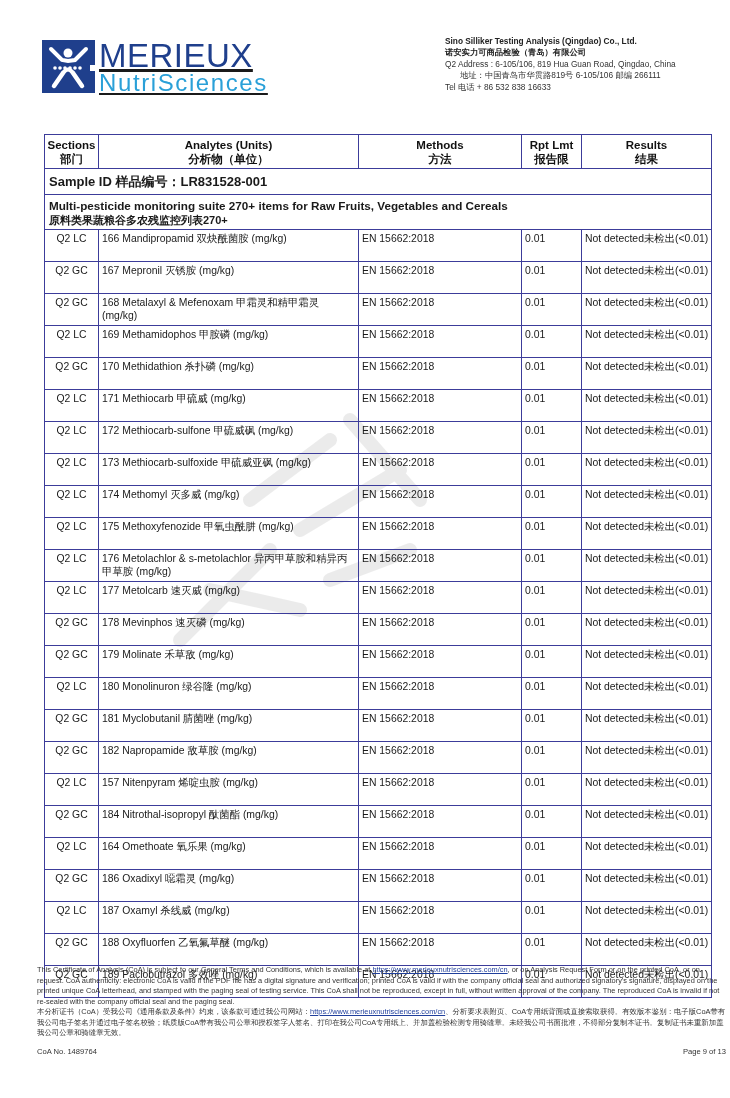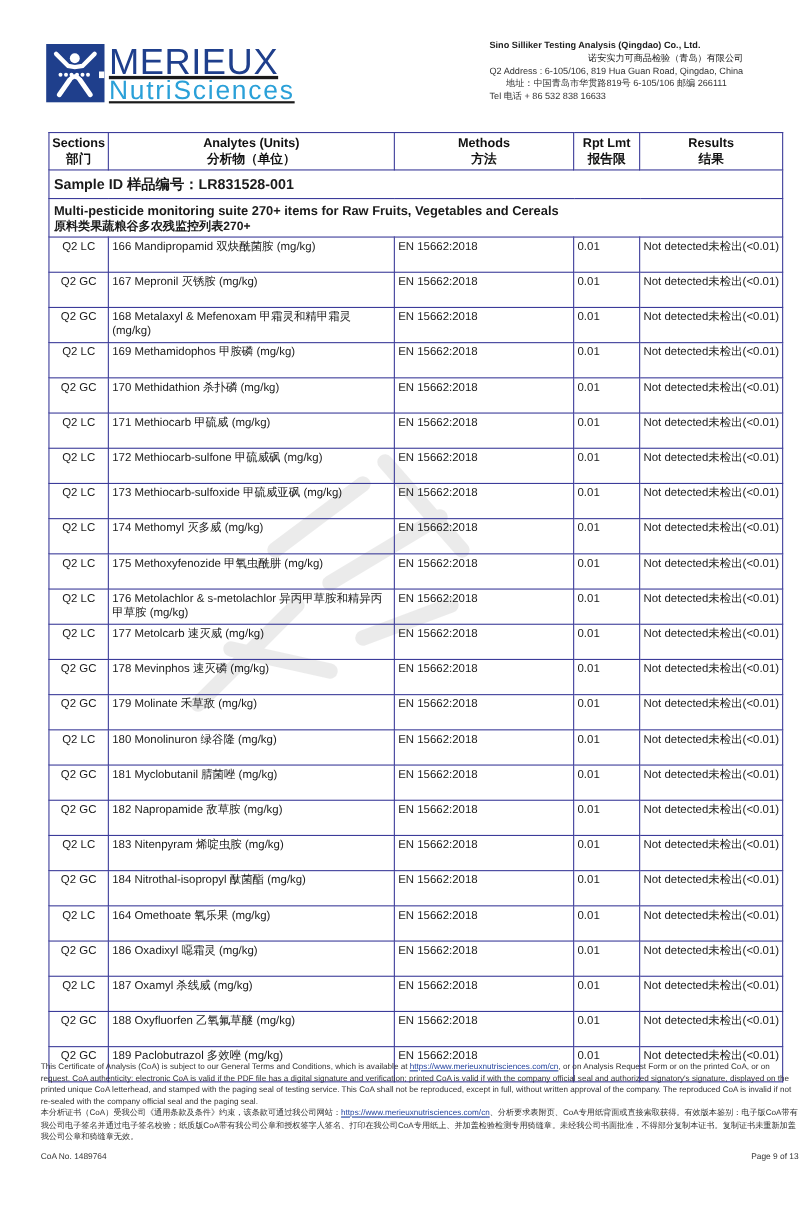--- a/index.html
+++ b/index.html
@@ -9,25 +9,25 @@
   
   .logo { position: absolute; left: 42px; top: 40px; height: 55px; display: flex; align-items: stretch; text-decoration: underline; }
   .logo-mark { width: 53px; height: 53px; background: #1f3f8c; position: relative; }
   .logo-mark svg { position: absolute; left: 0; top: 0; }
   .logo-text { margin-left: 4px; display: flex; flex-direction: column; justify-content: center; }
   .logo-merieux { font-family: "Liberation Sans", sans-serif; font-size: 33px; line-height: 29px; color: #1f3f8c; letter-spacing: 0.5px; }
   .logo-nutri { font-family: "Liberation Sans", sans-serif; font-size: 24px; line-height: 25px; color: #2aa0d8; letter-spacing: 1.6px; }
 
   .company { position: absolute; left: 445px; top: 36px; font-size: 8.3px; line-height: 11.4px; color: #333; font-family: "Liberation Sans", sans-serif; }
   .company .c-en { font-weight: bold; color: #222; }
-  .company .c-zh { font-weight: normal; color: #222; text-align: right; }
+  .company .c-zh { font-weight: bold; color: #222; }
   .company .c-indent { padding-left: 15px; }
 
   
-  .report { position: absolute; left: 44px; top: 120px; width: 668px; border: 1.5px solid #3c3c9a; border-collapse: collapse; table-layout: fixed; }
+  .report { position: absolute; left: 44px; top: 134px; width: 668px; border: 1.5px solid #3c3c9a; border-collapse: collapse; table-layout: fixed; }
   .report td, .report th { border: 1px solid #3c3c9a; padding: 0; vertical-align: top; font-size: 10.4px; font-family: "Liberation Sans", sans-serif; }
   .report th { font-weight: bold; text-align: center; padding: 3px 2px 2px; line-height: 14px; font-size: 11.5px; color: #111; }
   .col-sec { width: 54px; }
   .col-ana { width: 260px; }
   .col-met { width: 163px; }
   .col-rpt { width: 60px; }
   .col-res { width: auto; }
   .sample-row td { font-weight: bold; font-size: 13px; padding: 5px 4px 4px; line-height: 16px; }
   .suite-row td { font-weight: bold; font-size: 11.7px; padding: 4px 4px 2px; line-height: 14px; }
   .suite-row .zh { font-size: 11px; }
@@ -244,21 +244,21 @@
       </tr>
       <tr class="data-row">
         <td class="sec">Q2 GC</td>
         <td class="ana">182 Napropamide 敌草胺 (mg/kg)</td>
         <td class="met">EN 15662:2018</td>
         <td class="rpt">0.01</td>
         <td class="res">Not detected未检出(&lt;0.01)</td>
       </tr>
       <tr class="data-row">
         <td class="sec">Q2 LC</td>
-        <td class="ana">183 Nitenpyram 烯啶虫胺 (mg/kg)</td>
+        <td class="ana">157 Nitenpyram 烯啶虫胺 (mg/kg)</td>
         <td class="met">EN 15662:2018</td>
         <td class="rpt">0.01</td>
         <td class="res">Not detected未检出(&lt;0.01)</td>
       </tr>
       <tr class="data-row">
         <td class="sec">Q2 GC</td>
         <td class="ana">184 Nitrothal-isopropyl 酞菌酯 (mg/kg)</td>
         <td class="met">EN 15662:2018</td>
         <td class="rpt">0.01</td>
         <td class="res">Not detected未检出(&lt;0.01)</td>

